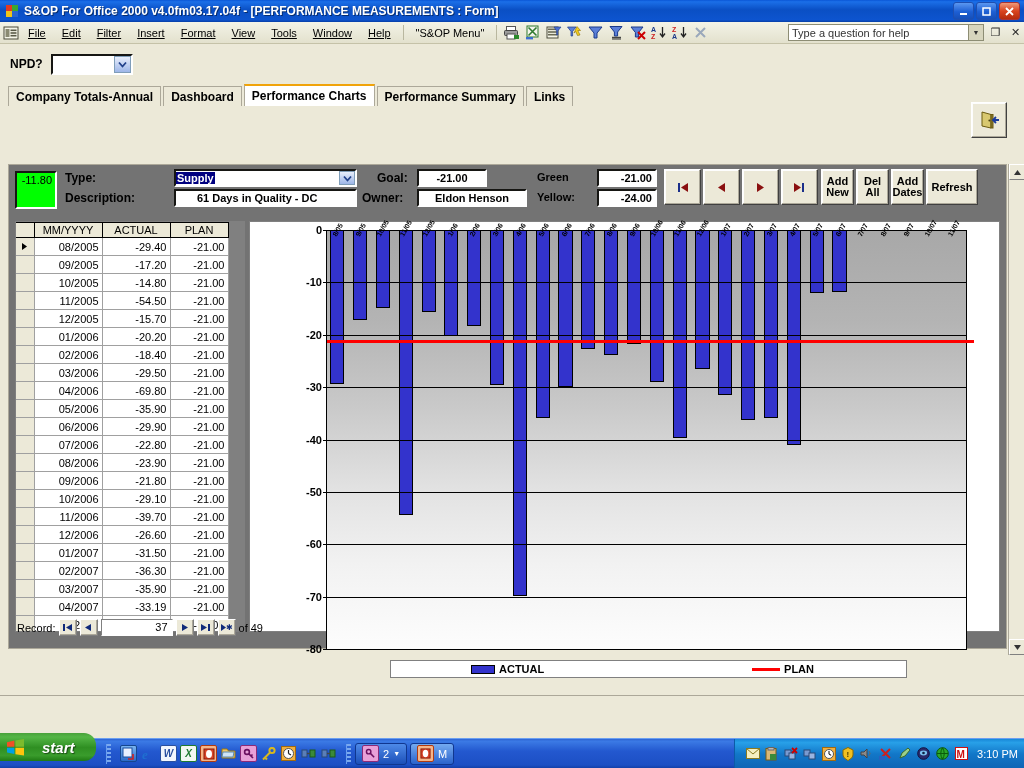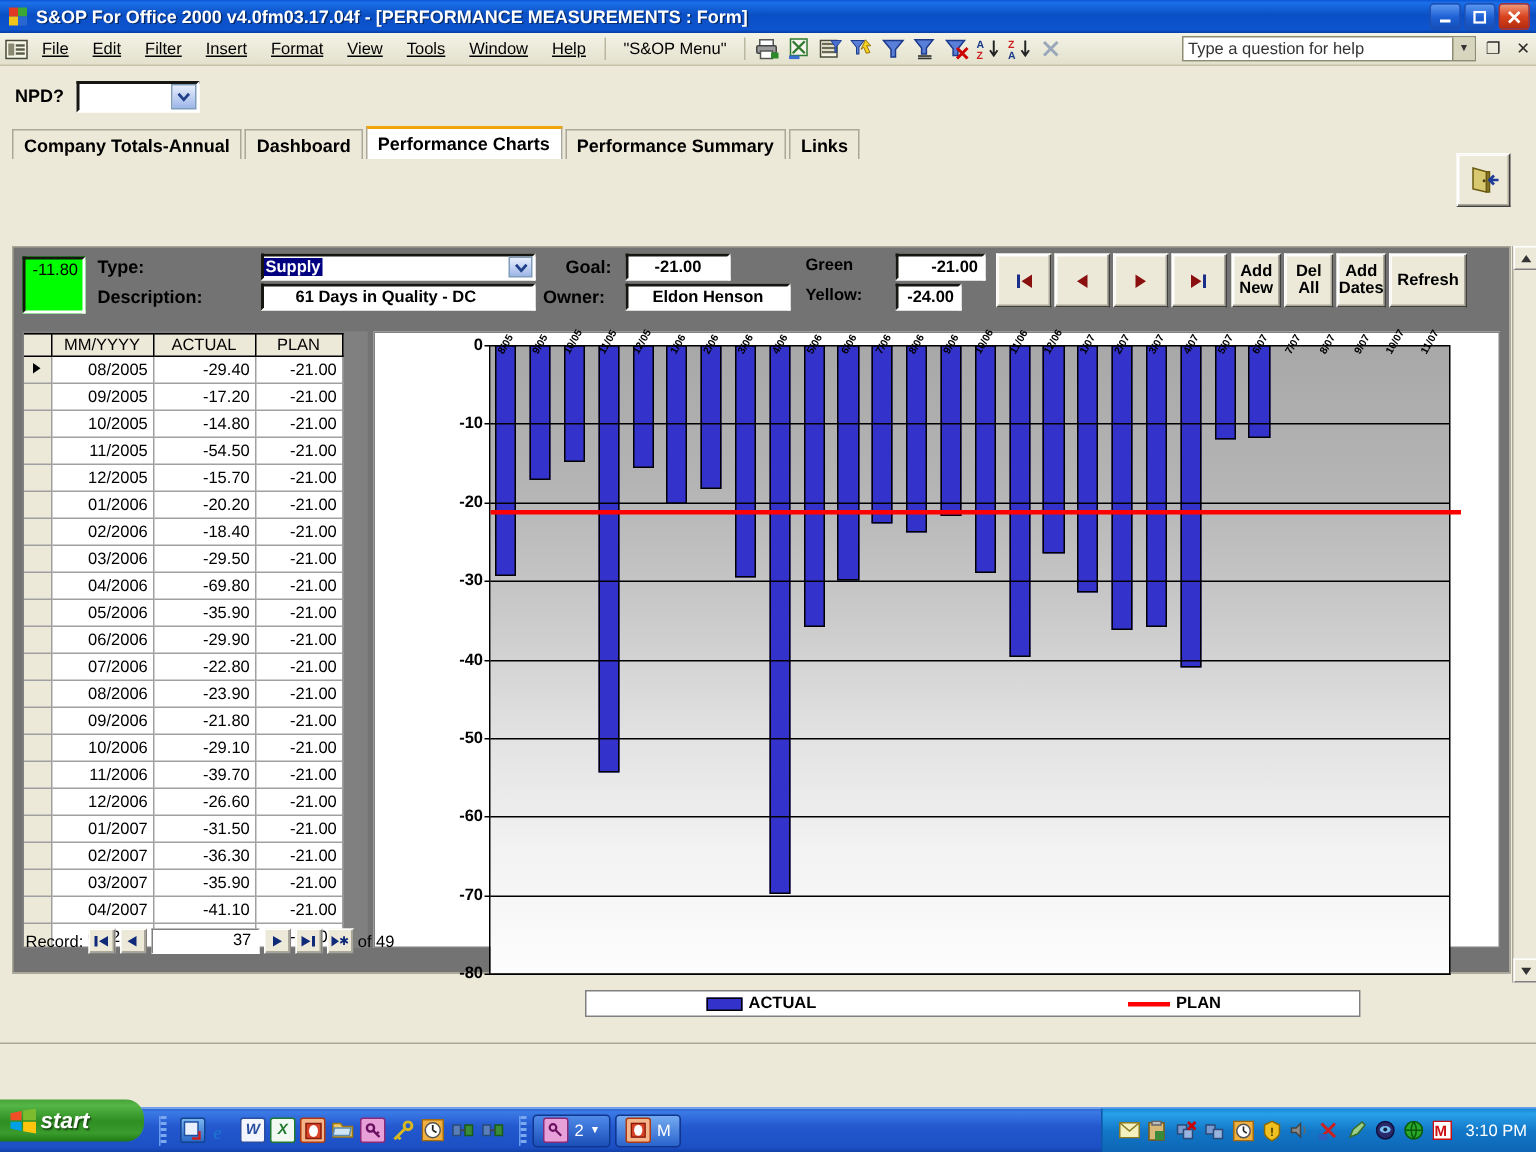--- a/index.html
+++ b/index.html
@@ -176,21 +176,21 @@
   
   .taskbar{
     position:absolute;left:0;bottom:0;width:1024px;height:30px;
     background:linear-gradient(180deg,#2d64d4 0%,#3b7ae5 8%,#2358cf 42%,#1c4fc4 90%,#1340a8 100%);
     display:flex;align-items:center; border-top:1px solid #6a9ef0;
   }
   .startbtn{
     height:28px;min-width:96px;margin:1px 6px 14px 0;padding:0 14px 0 6px;
     background:linear-gradient(180deg,#48a13a 0%,#54b646 14%,#2f8f22 52%,#3a9c2c 80%,#1f7a14 100%);
     border-top-right-radius:12px;border-bottom-right-radius:12px;
-    display:flex;align-items:center;gap:2px;
+    display:flex;align-items:center;gap:17px;
     color:#fff;font-size:15px;font-style:italic;font-weight:bold;text-shadow:1px 1px 1px rgba(0,0,0,.5);
   }
   .ql{display:flex;align-items:center;gap:3px;padding:0 5px;}
   .ticon{width:17px;height:17px;border-radius:2px;display:flex;align-items:center;justify-content:center;
          font-size:10px;font-weight:bold;color:#fff;}
   .handle{width:5px;height:20px;background:repeating-linear-gradient(180deg,#7aa9ef 0 2px,transparent 2px 4px);
           border-left:1px solid #6a9ef0;margin:0 4px;}
   .taskbtn{height:22px;display:flex;align-items:center;gap:4px;padding:0 6px;margin-right:3px;
            border-radius:3px;color:#fff;font-size:11px;}
   .tb-active{background:linear-gradient(180deg,#4e8ae8,#1c4fb8);border:1px solid #10378f;}
@@ -385,21 +385,21 @@
       <div style="position:absolute;left:368px;top:6px;" class="lblbold">Goal:</div>
       <div class="fld num" style="position:absolute;left:408px;top:4px;width:70px;">-21.00</div>
 
       <div style="position:absolute;left:353px;top:26px;" class="lblbold">Owner:</div>
       <div class="fld num" style="position:absolute;left:408px;top:24px;width:110px;">Eldon Henson</div>
 
       <div style="position:absolute;left:528px;top:6px;font-weight:bold;font-size:11px;">Green</div>
       <div class="fld" style="position:absolute;left:588px;top:4px;width:60px;justify-content:flex-end;padding-right:3px;">-21.00</div>
 
       <div style="position:absolute;left:528px;top:26px;font-weight:bold;font-size:11px;">Yellow:</div>
-      <div class="fld" style="position:absolute;left:588px;top:24px;width:44px;justify-content:flex-end;padding-right:3px;">-24.00</div>
+      <div class="fld" style="position:absolute;left:588px;top:24px;width:60px;justify-content:flex-end;padding-right:3px;">-24.00</div>
 
       <div style="position:absolute;left:655px;top:4px;display:flex;gap:2px;">
         <div class="navbtn">
           <svg width="13" height="11" viewBox="0 0 13 11">
               <rect x="2" y="1" width="2" height="9" fill="#1b2f8a"></rect>
               <path d="M12 1 L12 10 L5 5.5 Z" fill="#8a1010"></path>
             </svg>
         </div>
         <div class="navbtn">
           <svg width="13" height="11" viewBox="0 0 13 11">
@@ -565,21 +565,21 @@
             </tr>
             <tr>
               <td class="selcell"></td>
               <td class="col-date">03/2007</td>
               <td class="col-act">-35.90</td>
               <td class="col-plan">-21.00</td>
             </tr>
             <tr>
               <td class="selcell"></td>
               <td class="col-date">04/2007</td>
-              <td class="col-act">-41.10</td>
+              <td class="col-act">-33.19</td>
               <td class="col-plan">-21.00</td>
             </tr>
             <tr>
               <td class="selcell"></td>
               <td class="col-date">05/2007</td>
               <td class="col-act">-12.00</td>
               <td class="col-plan">-21.00</td>
             </tr>
           </tbody>
       </table>

